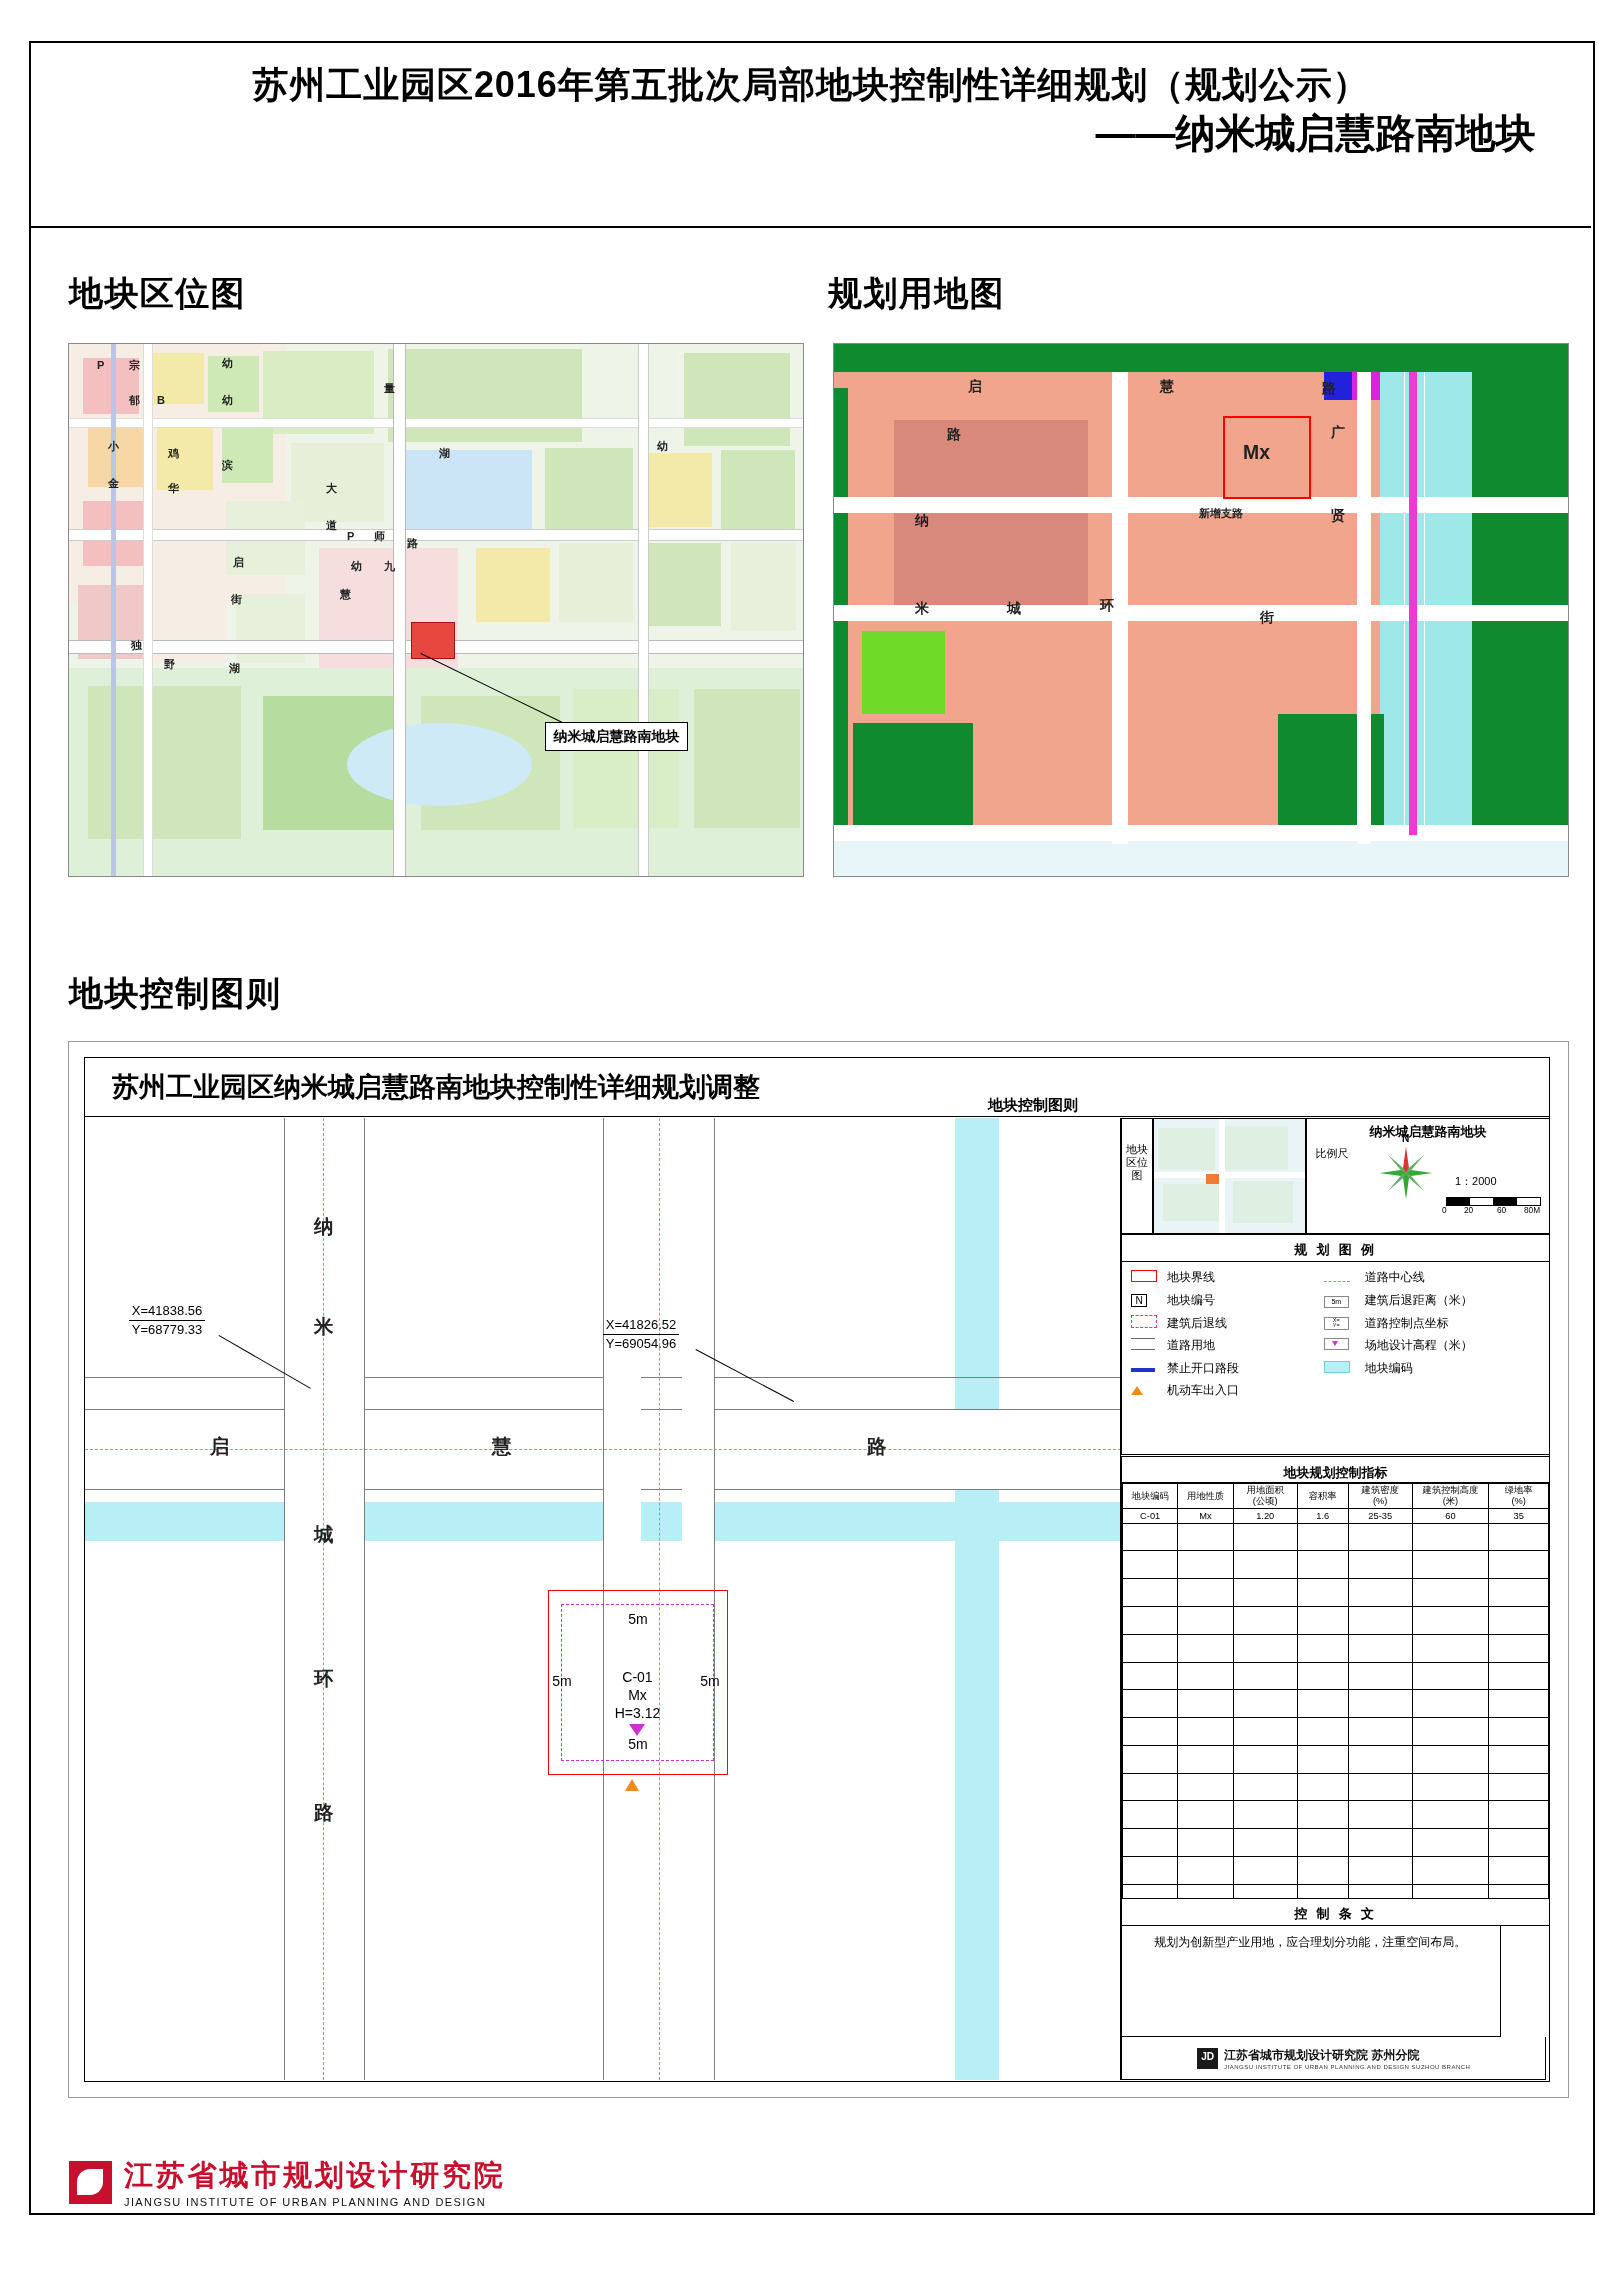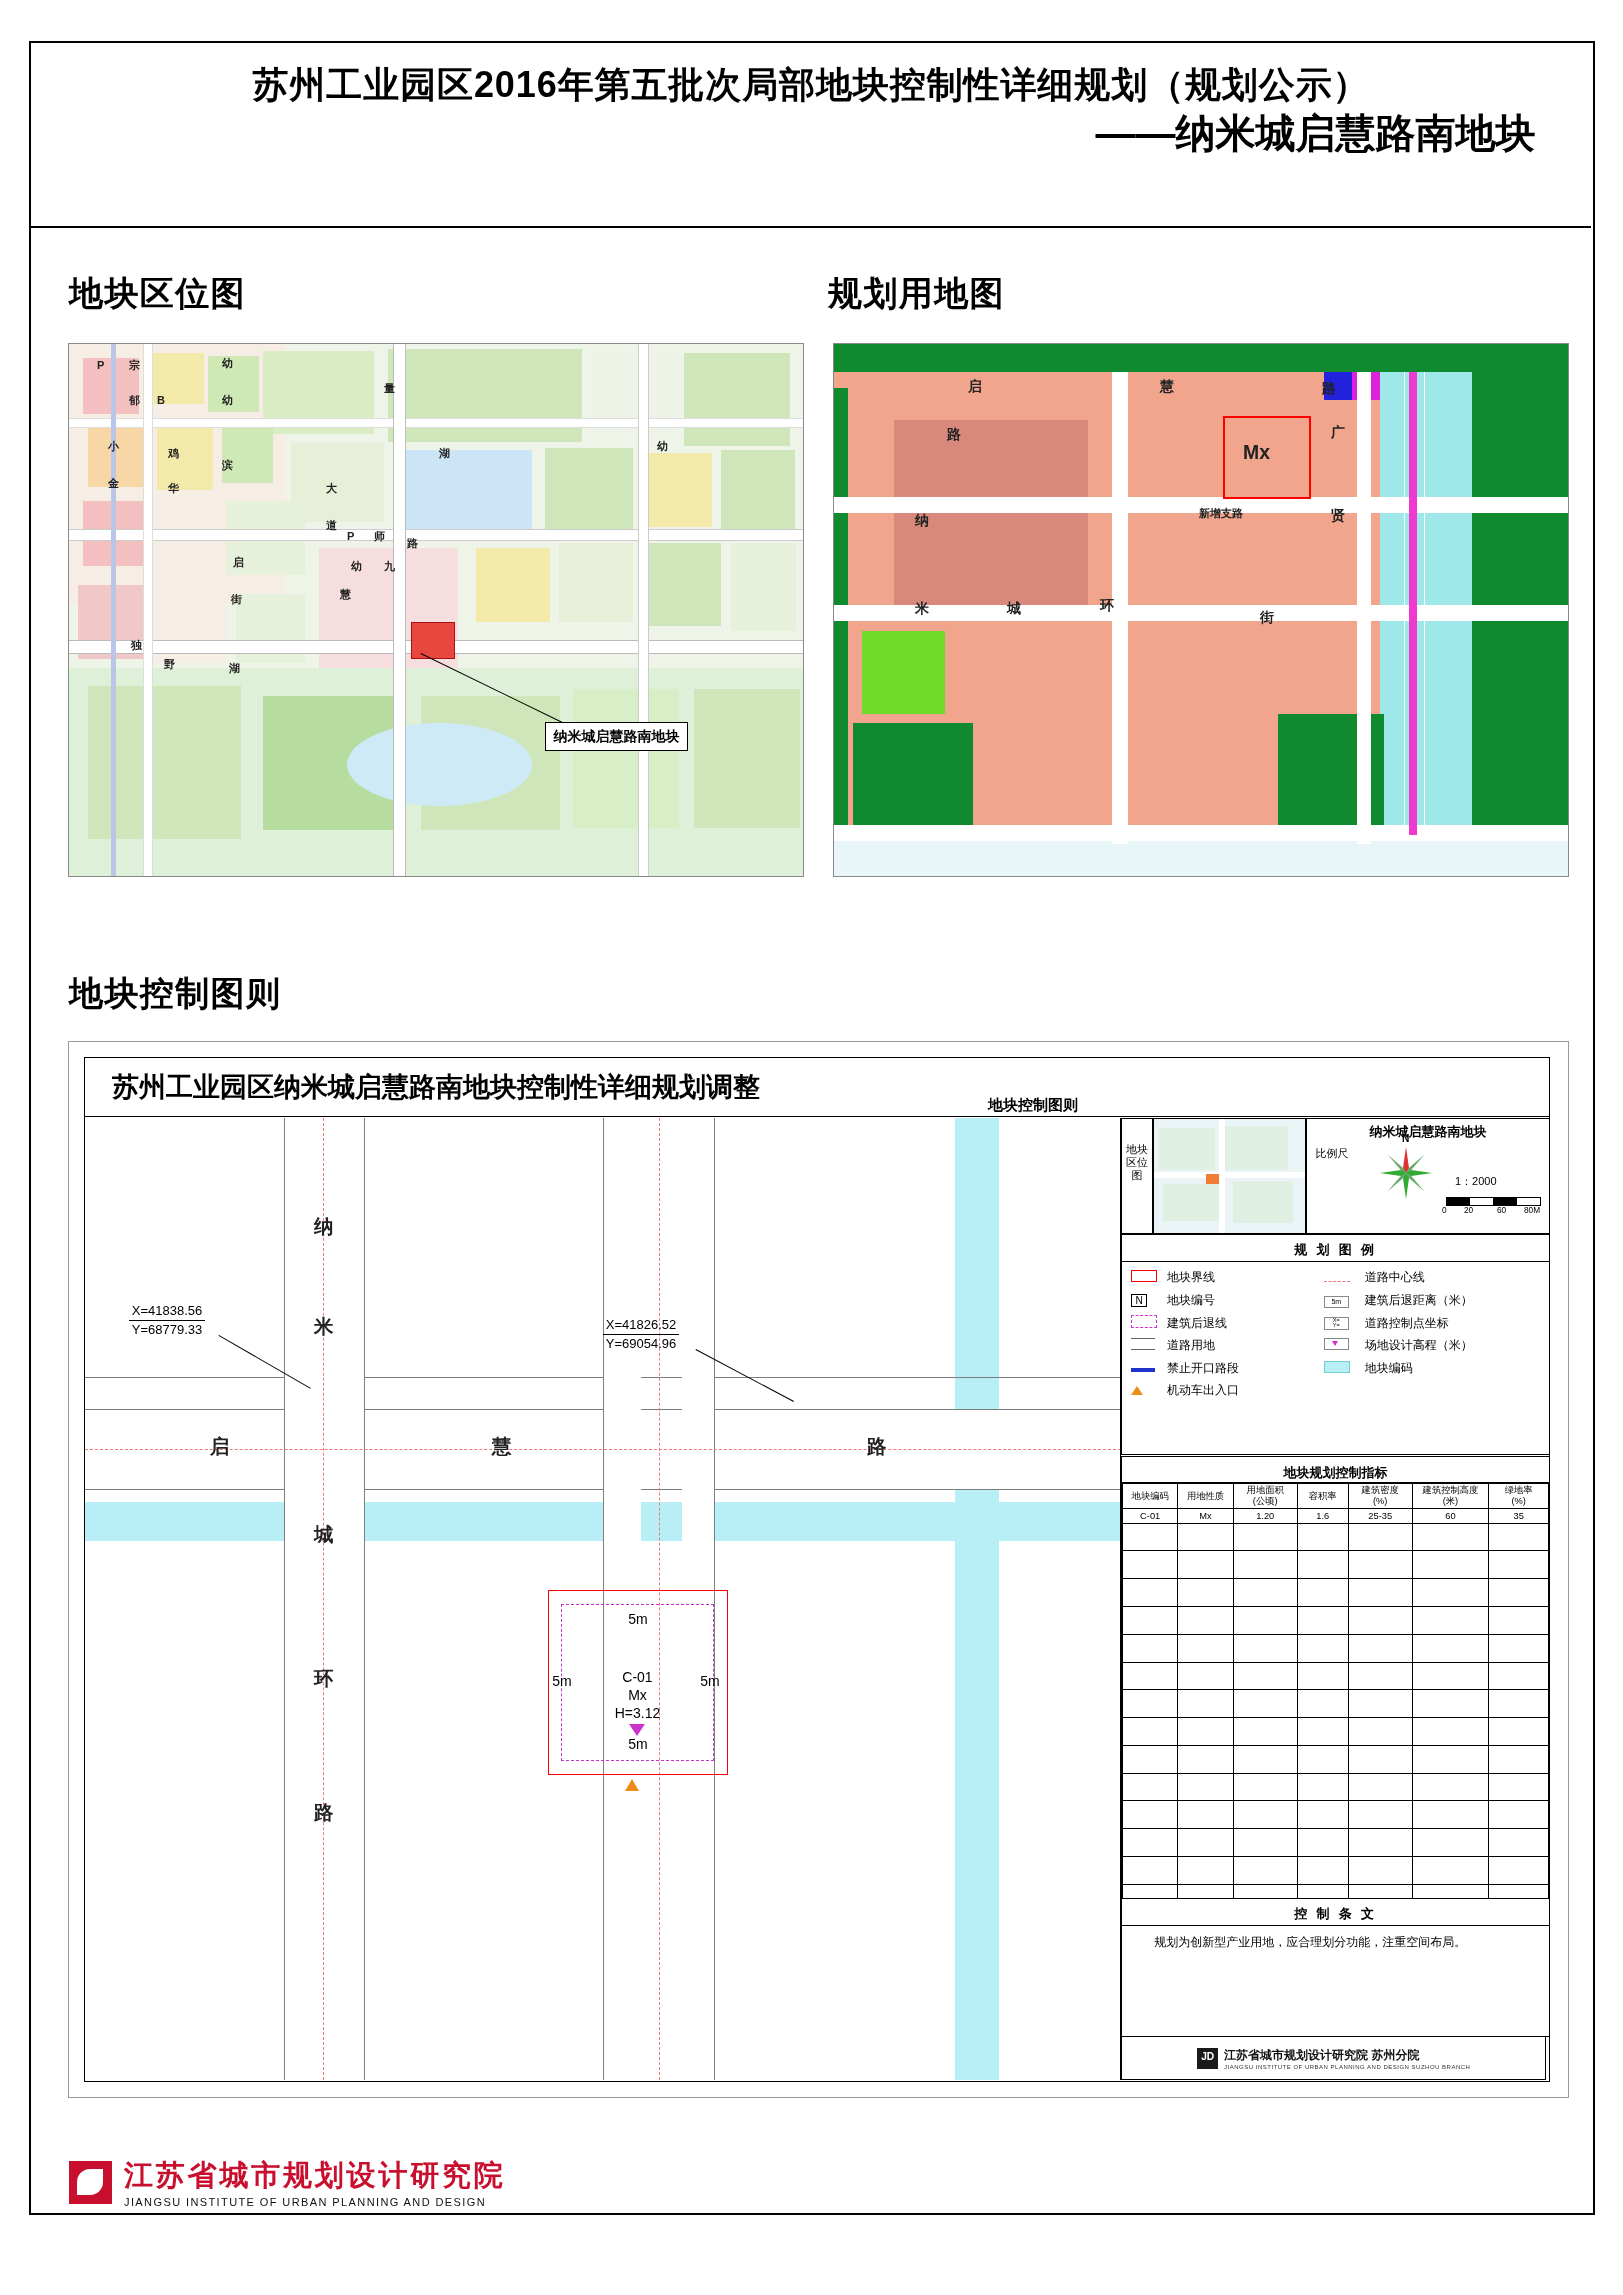--- a/index.html
+++ b/index.html
@@ -649,21 +649,21 @@
               <td style="height: 24px;">&nbsp;</td>
               <td style="height: 24px;">&nbsp;</td>
             </tr>
           </tbody>
       </table>
     </div>
 
     <div class="ic-box" style="left:0;top:781px;width:429px;height:27px;border-top:none;">
       <div class="tier" style="padding-top:6px;">控 制 条 文</div>
     </div>
-    <div class="ic-box" style="left:0;top:808px;width:429px;height:111px;border-top:none;">
+    <div class="ic-box" style="left:0;top:808px;width:380px;height:111px;border-top:none;">
       <div class="clause-text">规划为创新型产业用地，应合理划分功能，注重空间布局。</div>
     </div>
 
     <div class="ic-box" style="left:0;top:919px;width:425px;height:43px;border-top:none;">
       <div style="display:flex;align-items:center;justify-content:center;height:100%;gap:6.5px;">
         <span style="width:21px;height:21px;background:#1a1a1a;display:inline-block;position:relative;">
           <span style="position:absolute;left:4.6px;top:3.7px;color:#fff;font-size:10.2px;font-weight:bold;">JD</span>
         </span>
         <span>
           <span class="small-logo-cn" style="display:block;">江苏省城市规划设计研究院  苏州分院</span>

